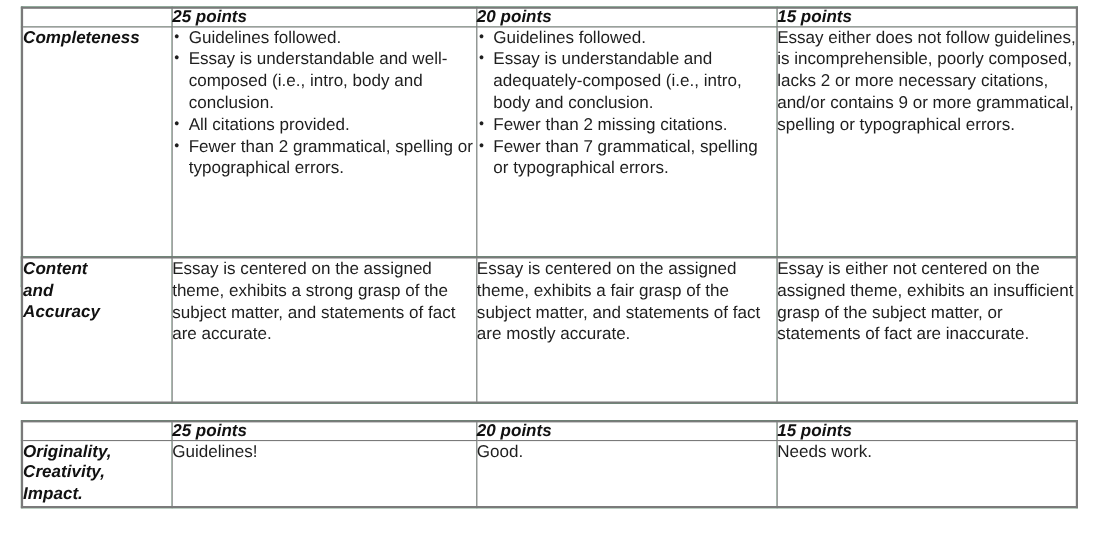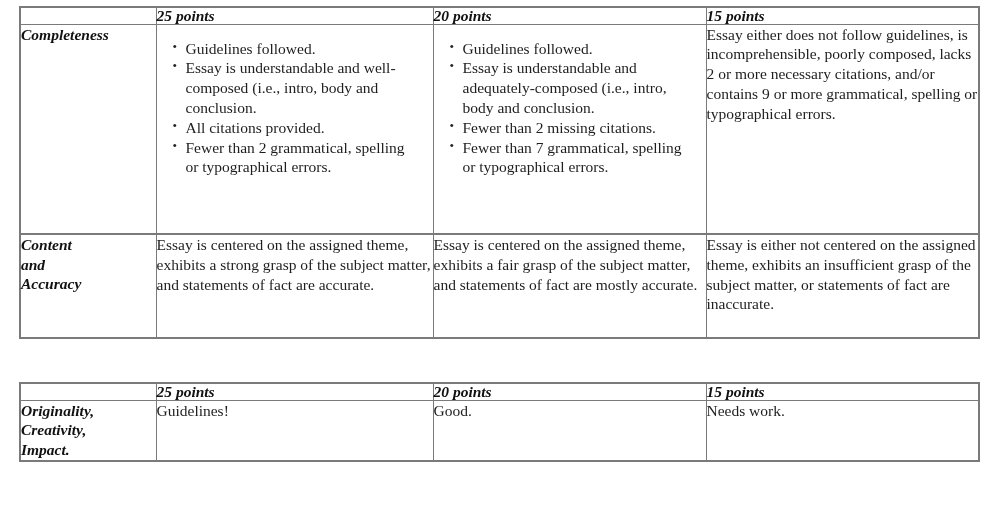--- a/index.html
+++ b/index.html
@@ -21,21 +21,20 @@
     height: 509px;
     background: #ffffff;
   }
 
   .rubric-table {
     position: absolute;
     border-collapse: collapse;
     table-layout: fixed;
     border: 2px solid #7a7a7a;
     background: #15803d;
-    font-family: Liberation Serif, serif;
   }
 
   .rubric-table td {
     border: 1px solid #7a7a7a;
     vertical-align: top;
     padding: 0;
     background: #ffffff;
   }
 
   
@@ -72,21 +71,21 @@
   }
 
   
   .bullet-cell {
     font-size: 15.5px;
     line-height: 1.28;
     padding: 7px 6px 6px 6px;
     color: #1e1e1e;
   }
   .bullet-cell ul {
-    margin: 14px;
+    margin: 0;
     padding: 0;
     list-style: none;
   }
   .bullet-cell li {
     position: relative;
     padding-left: 15px;
     margin: 0 0 0 0;
   }
   .bullet-cell li::before {
     content: "\2022";
@@ -155,21 +154,21 @@
   </table>
 
   <table class="rubric-table" id="table-content">
     <colgroup>
       <col class="col-label">
         <col class="col-a">
         <col class="col-b">
         <col class="col-c">
     </colgroup>
     <tbody>
-      <tr style="height:104px;">
+      <tr style="height:132px;">
         <td class="criterion">
           <div>Content</div>
           <div>and</div>
           <div>Accuracy</div>
         </td>
         <td class="body-cell">Essay is centered on the assigned theme, exhibits a strong grasp of the subject matter, and statements of fact are accurate.</td>
         <td class="body-cell">Essay is centered on the assigned theme, exhibits a fair grasp of the subject matter, and statements of fact are mostly accurate.</td>
         <td class="body-cell">Essay is either not centered on the assigned theme, exhibits an insufficient grasp of the subject matter, or statements of fact are inaccurate.</td>
       </tr>
     </tbody>

